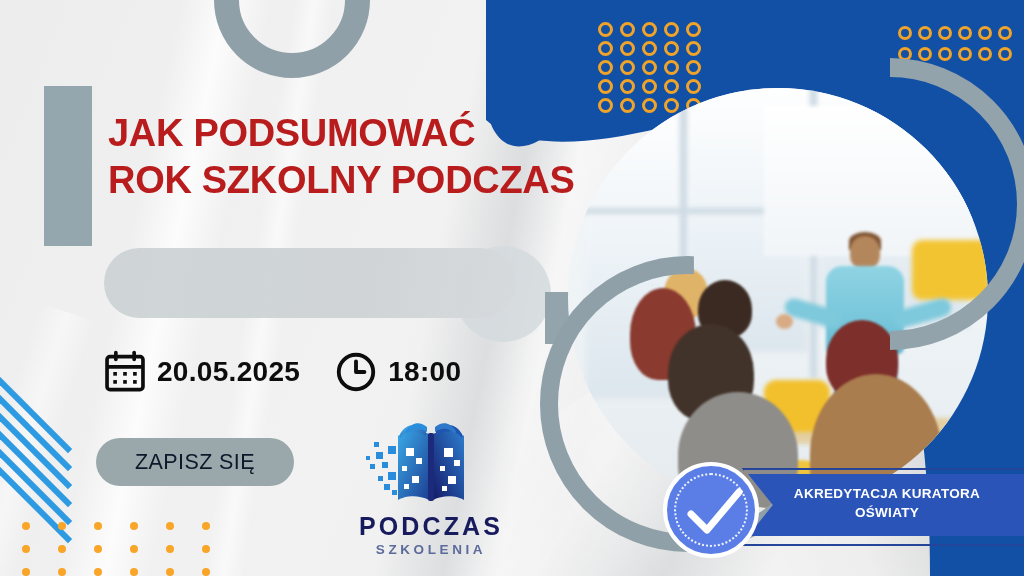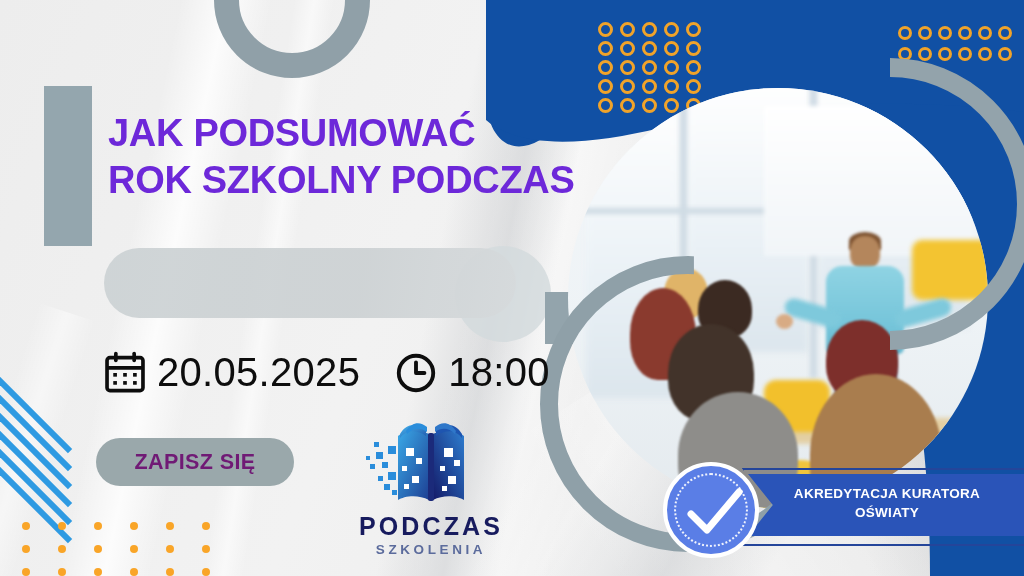--- a/index.html
+++ b/index.html
@@ -272,21 +272,21 @@
     color: #141414;
     white-space: nowrap;
   }
   .headline {
     position: absolute;
     left: 108px; top: 110px;
     font-size: 38px;
     font-weight: bold;
     line-height: 1.23;
     letter-spacing: -.3px;
-    color: #6d28d9;
+    color: #b91c1c;
     white-space: nowrap;
   }
   .headline div { margin: 0; }
 
   .subtitle-pill {
     position: absolute;
     left: 104px; top: 248px;
     width: 412px; height: 70px;
     border-radius: 38px;
     background: linear-gradient(100deg, #ccd2d4 0%, #ccd1d3 62%, #d6dadc 100%);
@@ -304,37 +304,37 @@
 
   .datetime {
     position: absolute;
     left: 103px; top: 350px;
     display: flex;
     align-items: center;
     gap: 10px;
     color: #0d0d0d;
   }
   .dt-text {
-    font-size: 40px;
-    font-weight: 400;
+    font-size: 28px;
+    font-weight: 700;
     letter-spacing: .3px;
   }
   .dt-gap { width: 14px; }
 
   .cta {
     position: absolute;
     left: 96px; top: 438px;
     width: 198px; height: 48px;
     border-radius: 26px;
     background: #9aa8ab;
     border: none;
-    color: #701a75;
+    color: #0f172a;
     font-family: "Liberation Sans", sans-serif;
     font-size: 21.5px;
-    font-weight: bold;
+    font-weight: normal;
     letter-spacing: .4px;
     cursor: pointer;
     padding: 0;
   }
 
   
   .logo {
     position: absolute;
     left: 336px; top: 418px;
     width: 190px; height: 146px;

